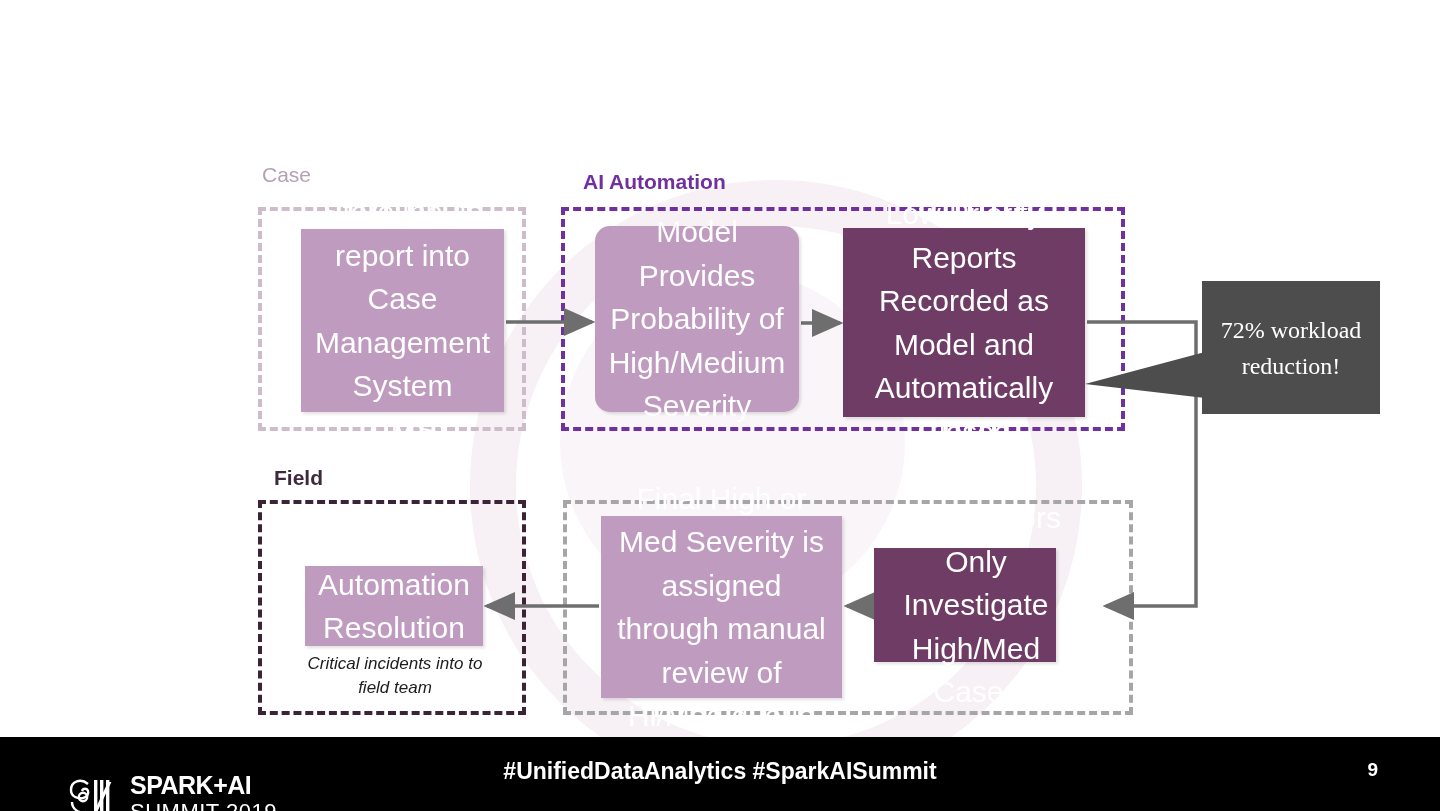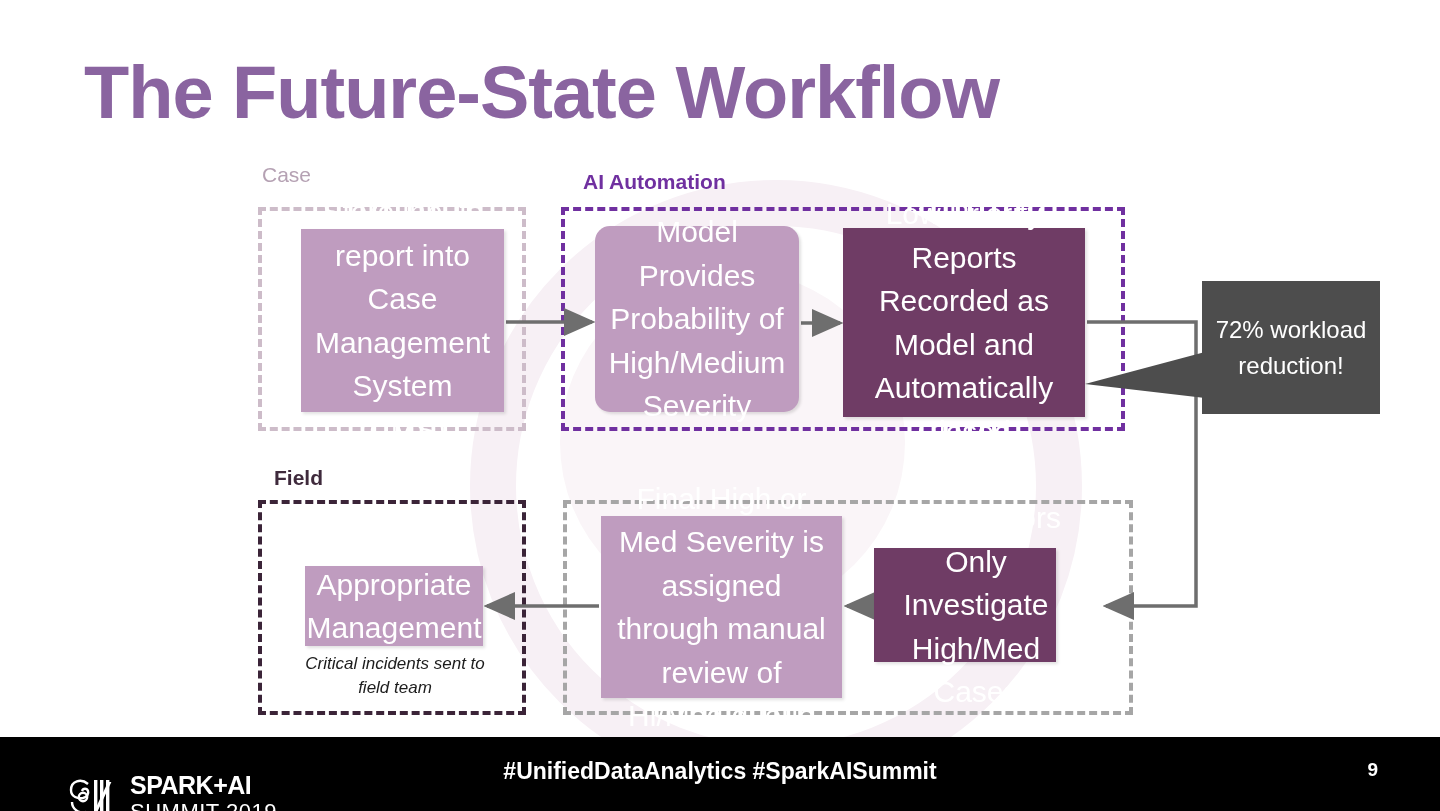--- a/index.html
+++ b/index.html
@@ -162,20 +162,21 @@
     left: 1202px; top: 281px;
     width: 178px; height: 133px;
     background: #4d4d4d;
     color: #ffffff;
     font-size: 24px;
     line-height: 1.5;
     display: flex;
     align-items: center;
     justify-content: center;
     text-align: center;
+    font-family: Liberation Serif, serif;
   }
   #callout-tail {
     position: absolute;
     left: 1085px; top: 352px;
     width: 120px; height: 46px;
     pointer-events: none;
   }
 
   
   #connectors {
@@ -235,21 +236,20 @@
   }
 </style>
 </head>
 <body>
 
 <div id="slide">
 
   <div class="watermark" id="wm-ring-outer"></div>
   <div class="watermark" id="wm-ring-inner"></div>
 
-  <div id="title">The Future-State Workflow</div>
 
   <div class="lane" id="lane-store"></div>
   <div class="lane" id="lane-ai"></div>
   <div class="lane" id="lane-field"></div>
   <div class="lane" id="lane-invest"></div>
 
   <div class="group-label" id="label-store">Case</div>
   <div class="group-label" id="label-ai">AI Automation</div>
   <div class="group-label" id="label-field">Field</div>
 
@@ -267,25 +267,25 @@
     <path d="M1087,322 L1196,322 L1196,606 L1106,606" fill="none" stroke="#6e6e6e" stroke-width="3.5" marker-end="url(#arrowhead-right)"></path>
 
     <line x1="872" y1="606" x2="847" y2="606" stroke="#6e6e6e" stroke-width="3.5" marker-end="url(#arrowhead-right)"></line>
 
     <line x1="599" y1="606" x2="487" y2="606" stroke="#6e6e6e" stroke-width="3.5" marker-end="url(#arrowhead-right)"></line>
   </svg>
 
   <div class="pbox light" id="box-store-inputs">Store inputs report into Case Management System (CMS)</div>
   <div class="pbox light" id="box-model">Model Provides Probability of High/Medium Severity</div>
   <div class="pbox dark" id="box-lowpriority">Low Priority Reports Recorded as Model and Automatically Closed</div>
-  <div class="pbox light" id="box-appropriate">Appropriate Management</div>
+  <div class="pbox light" id="box-appropriate">Automation Resolution</div>
   <div class="pbox light" id="box-final">Final High or Med Severity is assigned through manual review of Hi/Med queue</div>
   <div class="pbox dark" id="box-investigators">Investigators Only Investigate High/Med Cases</div>
 
-  <div id="caption-field">Critical incidents sent to field team</div>
+  <div id="caption-field">Critical incidents into to field team</div>
 
   <svg id="callout-tail" viewBox="0 0 120 46" xmlns="http://www.w3.org/2000/svg">
     <path d="M0,32 L120,0 L120,46 z" fill="#4d4d4d"></path>
   </svg>
   <div id="callout">72% workload reduction!</div>
 
   <div id="footer">
     <div id="logo">
       <svg id="logo-mark" width="52" height="44" viewBox="0 0 52 44" xmlns="http://www.w3.org/2000/svg">
         <g fill="none" stroke="#ffffff" stroke-width="2.4">

